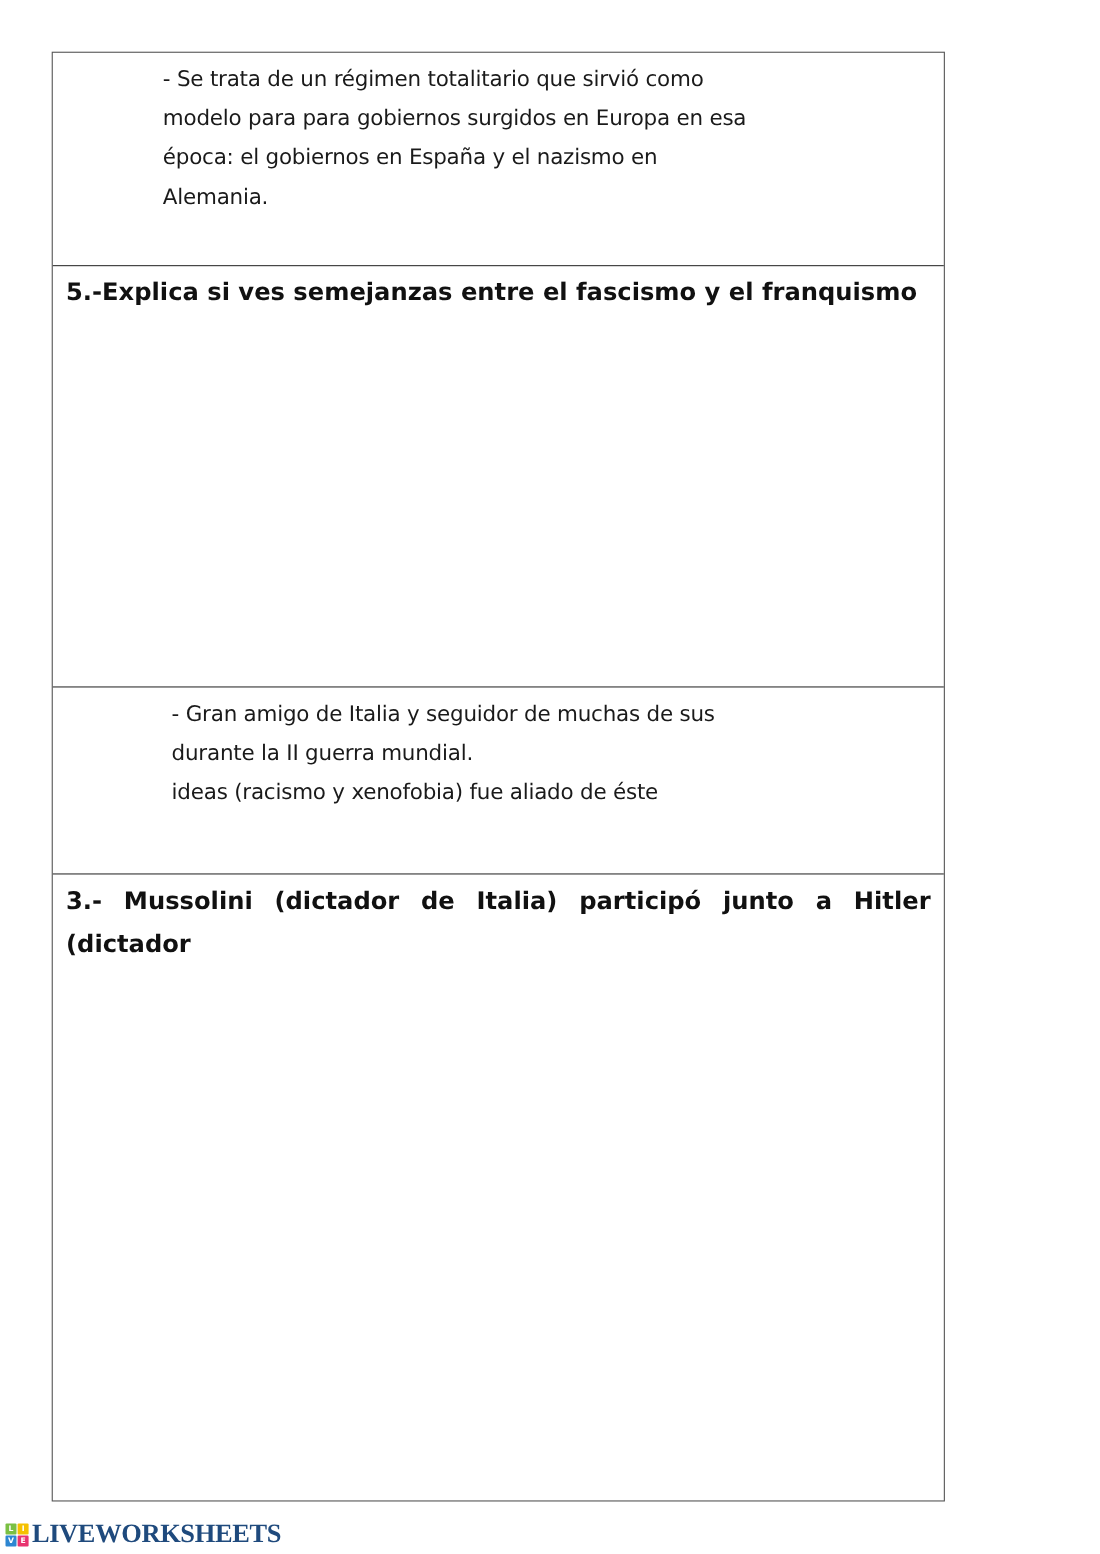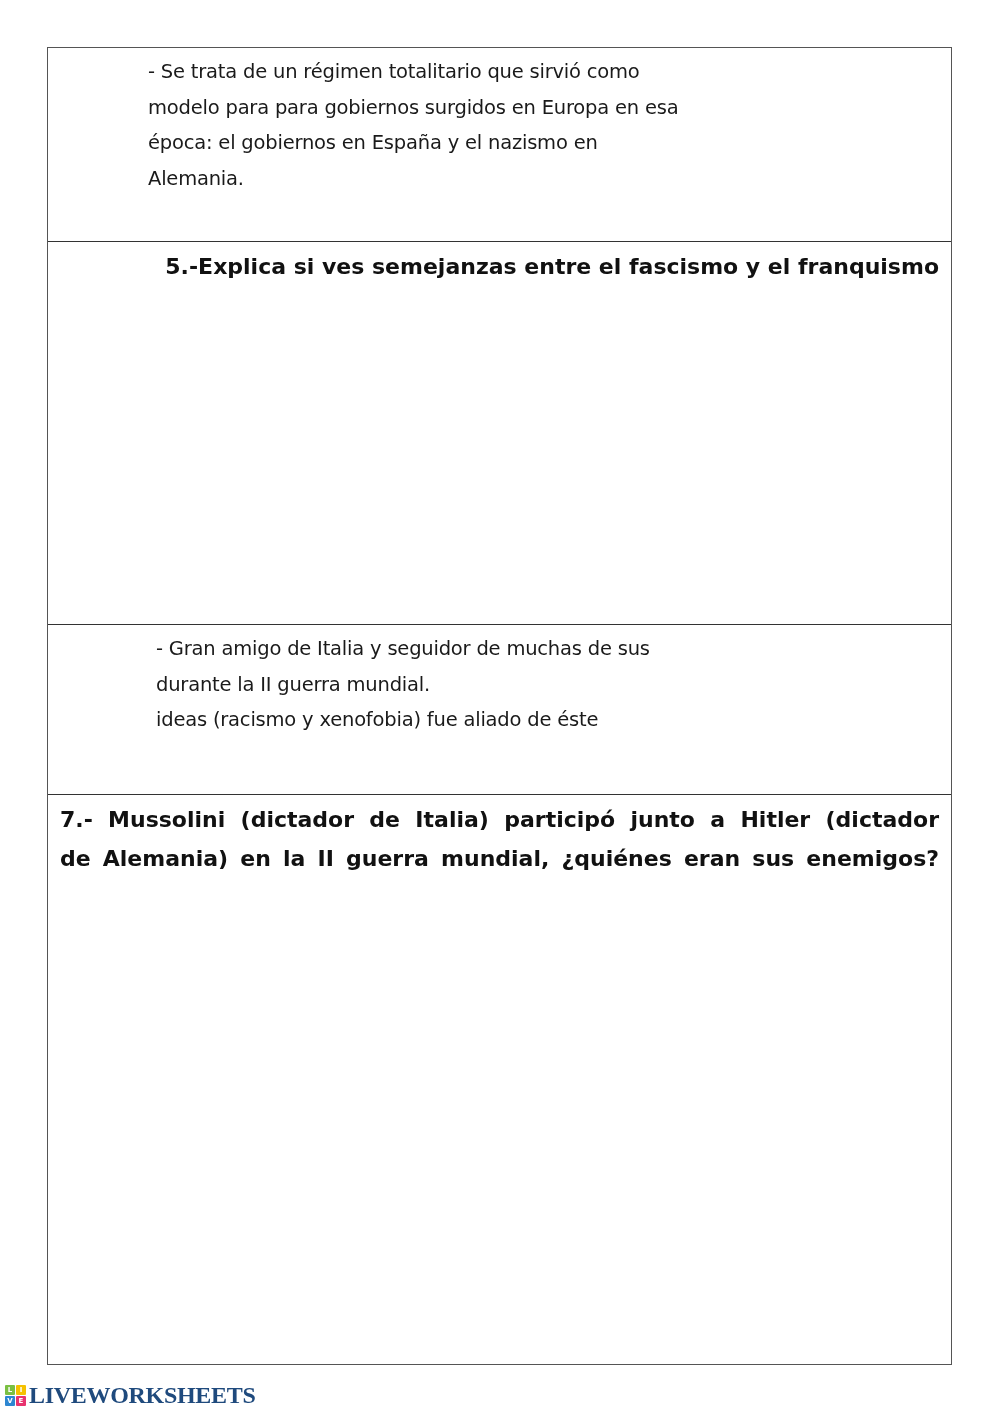--- a/index.html
+++ b/index.html
@@ -1,34 +1,34 @@
 <!DOCTYPE html>
 <html><head>
   <meta charset="utf-8">
   <style>
     html, body { margin: 0; padding: 0; background: #ffffff; }
     body { width: 1000px; height: 1413px; position: relative; overflow: hidden;
            font-family: "DejaVu Sans", sans-serif; color: #111; }
-    .sheet { position: absolute; left: 47px; top: 47px; width: 905px; height: 1318px;
+    .sheet { position: absolute; left: 47px; top: 47px; width: 812px; height: 1318px;
              border: 1.5px solid #555; box-sizing: border-box; }
     .row { position: absolute; left: 0; right: 0; box-sizing: border-box; }
     .row + .row { border-top: 1.5px solid #333; }
     .r1 { top: 0; height: 193px; }
     .r2 { top: 193px; height: 383px; }
     .r3 { top: 576px; height: 170px; }
     .r4 { top: 746px; height: 572px; }
     .clip { position: absolute; font-family: "DejaVu Sans", sans-serif;
             font-size: 19.5px; line-height: 35.5px; text-align: justify;
             text-align-last: left; color: #1a1a1a; letter-spacing: -0.2px; }
     .clip1 { left: 100px; top: 6px; width: 673px; }
     .clip2 { left: 108px; top: 6px; width: 673px; }
     .clip p { margin: 0; }
     .question { position: absolute; left: 12px; right: 12px; font-weight: bold;
                 font-size: 22px; line-height: 39px; color: #111; }
-    .q5 { top: 5px; text-align: right; }
+    .q5 { top: 5px; text-align: left; }
     .q6 { top: 5px; text-align: justify; text-align-last: justify; }
     .q6 .l2 { display: block; text-align: justify; text-align-last: justify; }
     .answer-area { position: absolute; left: 0; right: 0; bottom: 0; }
     .footer { position: absolute; left: 5px; top: 1381px; height: 28px; display: flex; align-items: center; }
     .logo-tiles { display: grid; grid-template-columns: 10px 10px; grid-template-rows: 10px 10px;
                   gap: 1px; margin-right: 3px; }
     .tile { font-size: 7px; font-weight: bold; color: #fff; display: flex;
             align-items: center; justify-content: center; border-radius: 1px;
             font-family: "DejaVu Sans", sans-serif; }
     .t-l { background: #7ac043; }
@@ -60,22 +60,21 @@
   <div class="row r3">
     <div class="clip clip2">
       <p>- Gran amigo de Italia y seguidor de muchas de sus</p>
       <p>durante la II guerra mundial.</p>
       <p>ideas (racismo y xenofobia) fue aliado de éste</p>
     </div>
   </div>
 
   <div class="row r4">
     <div class="question q6">
-      <span class="l2">7.- Mussolini (dictador de Italia) participó junto a Hitler (dictador</span>
-      <span class="l2">de Alemania) en la II guerra mundial, ¿quiénes eran sus enemigos?</span>
+      <span class="l2">3.- Mussolini (dictador de Italia) participó junto a Hitler (dictador</span>
     </div>
     <div class="answer-area" style="top:90px;"></div>
   </div>
 
 </div>
 
 <div class="footer">
   <div class="logo-tiles">
     <div class="tile t-l">L</div>
     <div class="tile t-i">I</div>

